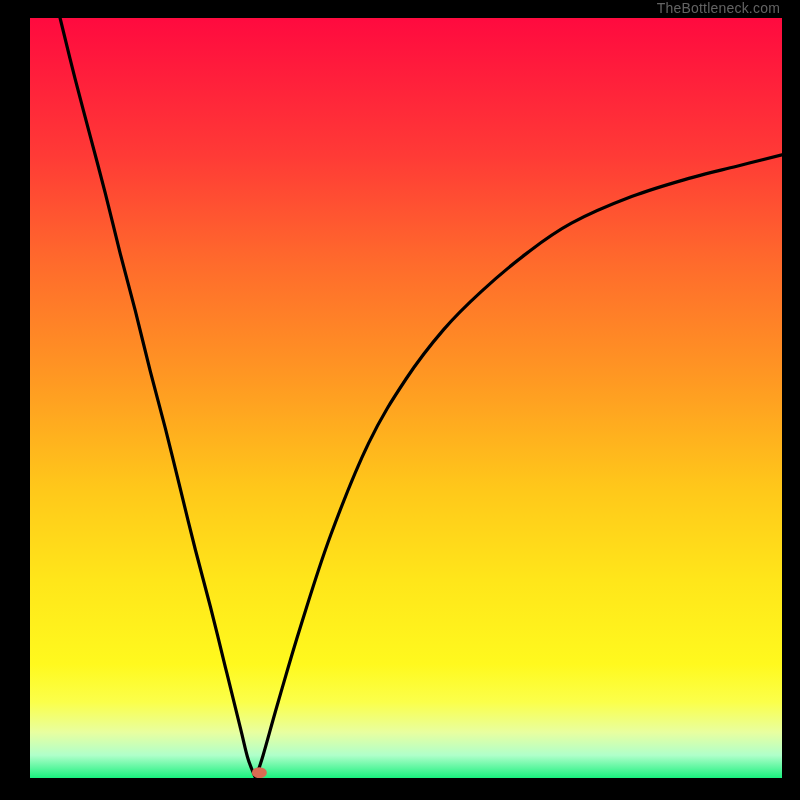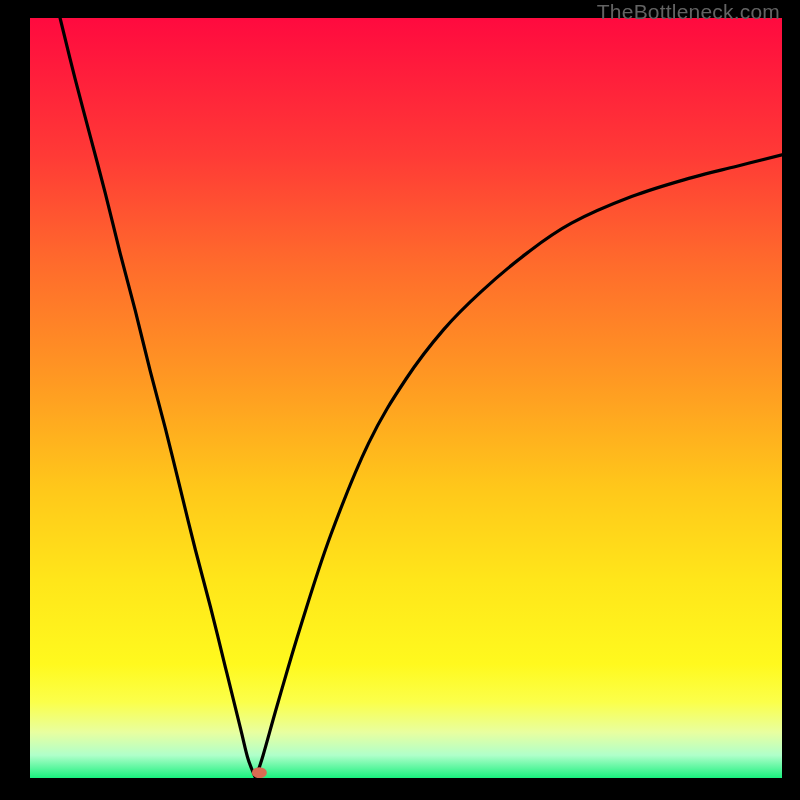--- a/index.html
+++ b/index.html
@@ -43,21 +43,21 @@
     left: 0;
     top: 0;
     width: 752px;
     height: 760px;
   }
   .watermark {
     position: absolute;
     top: 0px;
     right: 20px;
     color: #636363;
-    font-size: 21px;
+    font-size: 14px;
     font-weight: 500;
     letter-spacing: 0.2px;
   }
 </style>
 </head>
 <body>
 
 <div class="frame">
 
   <div class="plot-area">

